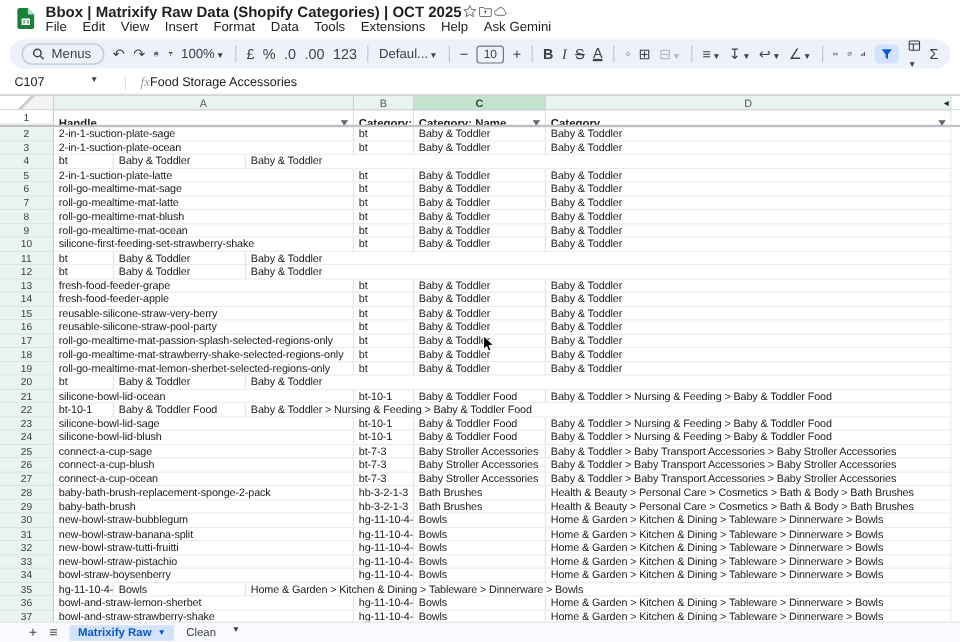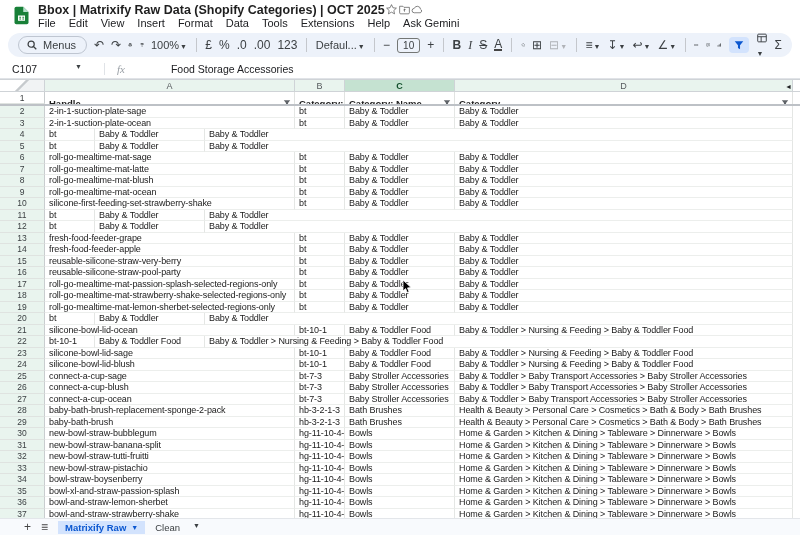--- a/index.html
+++ b/index.html
@@ -31,22 +31,22 @@
   .filter-active { background:#d3e3fd; border-radius:4px; padding:2px 4px; display:flex; align-items:center; }
   .disabled { color:#b0b3b8; }
   svg.mini { width:12px; height:12px; }
 
   
   .formulabar { height:19px; display:flex; align-items:center; border-bottom:1px solid #e0e3e7;
     font-size:11px; padding-left:12px; }
   .namebox { width:78px; display:flex; align-items:flex-start; justify-content:space-between; padding-right:8px; }
   .namebox .ref { font-size:10.5px; color:#202124; }
   .fx { font-style:italic; color:#9aa0a6; font-family:"Liberation Serif",serif; font-size:11px;
-    margin:0 10px 0 14px; border-left:1px solid #e0e3e7; padding-left:12px; }
-  .fb-value { font-size:10.5px; color:#202124;margin-left:36px; }
+    margin:0 0 0 14px; border-left:1px solid #e0e3e7; padding-left:12px; }
+  .fb-value { font-size:10.5px; color:#202124; }
 
   
   .grid { position:relative; }
   .colheads { display:flex; height:13px; font-size:9px; color:#575b5f; }
   .colheads > div { border-right:1px solid #cfd3d7; border-top:1px solid #cfd3d7; border-bottom:1px solid #cfd3d7;
     text-align:center; line-height:12px; }
   .corner { width:45px; background:linear-gradient(135deg,#fff 46%,#c6cacd 48%,#c6cacd 52%,#f1f3f4 54%); }
   .ch { background:#e9f4ee; }
   .ch-sel { background:#c5e2d1; color:#134f2c; font-weight:bold; }
   .w-a { width:250px; } .w-b { width:50px; } .w-c { width:110px; } .w-d { flex:1; position:relative; }
@@ -255,20 +255,21 @@
   <div class="row">
     <div class="rn">4</div>
     <div class="cell w-b cb">bt</div>
     <div class="cell w-c cc">Baby &amp; Toddler</div>
     <div class="cell w-d cd">Baby &amp; Toddler</div>
     <div class="scrollcol"></div>
   </div>
 
   <div class="row">
     <div class="rn">5</div>
+    <div class="cell w-a ca">2-in-1-suction-plate-latte</div>
     <div class="cell w-b cb">bt</div>
     <div class="cell w-c cc">Baby &amp; Toddler</div>
     <div class="cell w-d cd">Baby &amp; Toddler</div>
     <div class="scrollcol"></div>
   </div>
 
   <div class="row">
     <div class="rn">6</div>
     <div class="cell w-a ca">roll-go-mealtime-mat-sage</div>
     <div class="cell w-b cb">bt</div>
@@ -520,21 +521,20 @@
     <div class="rn">34</div>
     <div class="cell w-a ca">bowl-straw-boysenberry</div>
     <div class="cell w-b cb">hg-11-10-4-1</div>
     <div class="cell w-c cc">Bowls</div>
     <div class="cell w-d cd">Home &amp; Garden &gt; Kitchen &amp; Dining &gt; Tableware &gt; Dinnerware &gt; Bowls</div>
     <div class="scrollcol"></div>
   </div>
 
   <div class="row">
     <div class="rn">35</div>
-    <div class="cell w-a ca">bowl-xl-and-straw-passion-splash</div>
     <div class="cell w-b cb">hg-11-10-4-1</div>
     <div class="cell w-c cc">Bowls</div>
     <div class="cell w-d cd">Home &amp; Garden &gt; Kitchen &amp; Dining &gt; Tableware &gt; Dinnerware &gt; Bowls</div>
     <div class="scrollcol"></div>
   </div>
 
   <div class="row">
     <div class="rn">36</div>
     <div class="cell w-a ca">bowl-and-straw-lemon-sherbet</div>
     <div class="cell w-b cb">hg-11-10-4-1</div>

